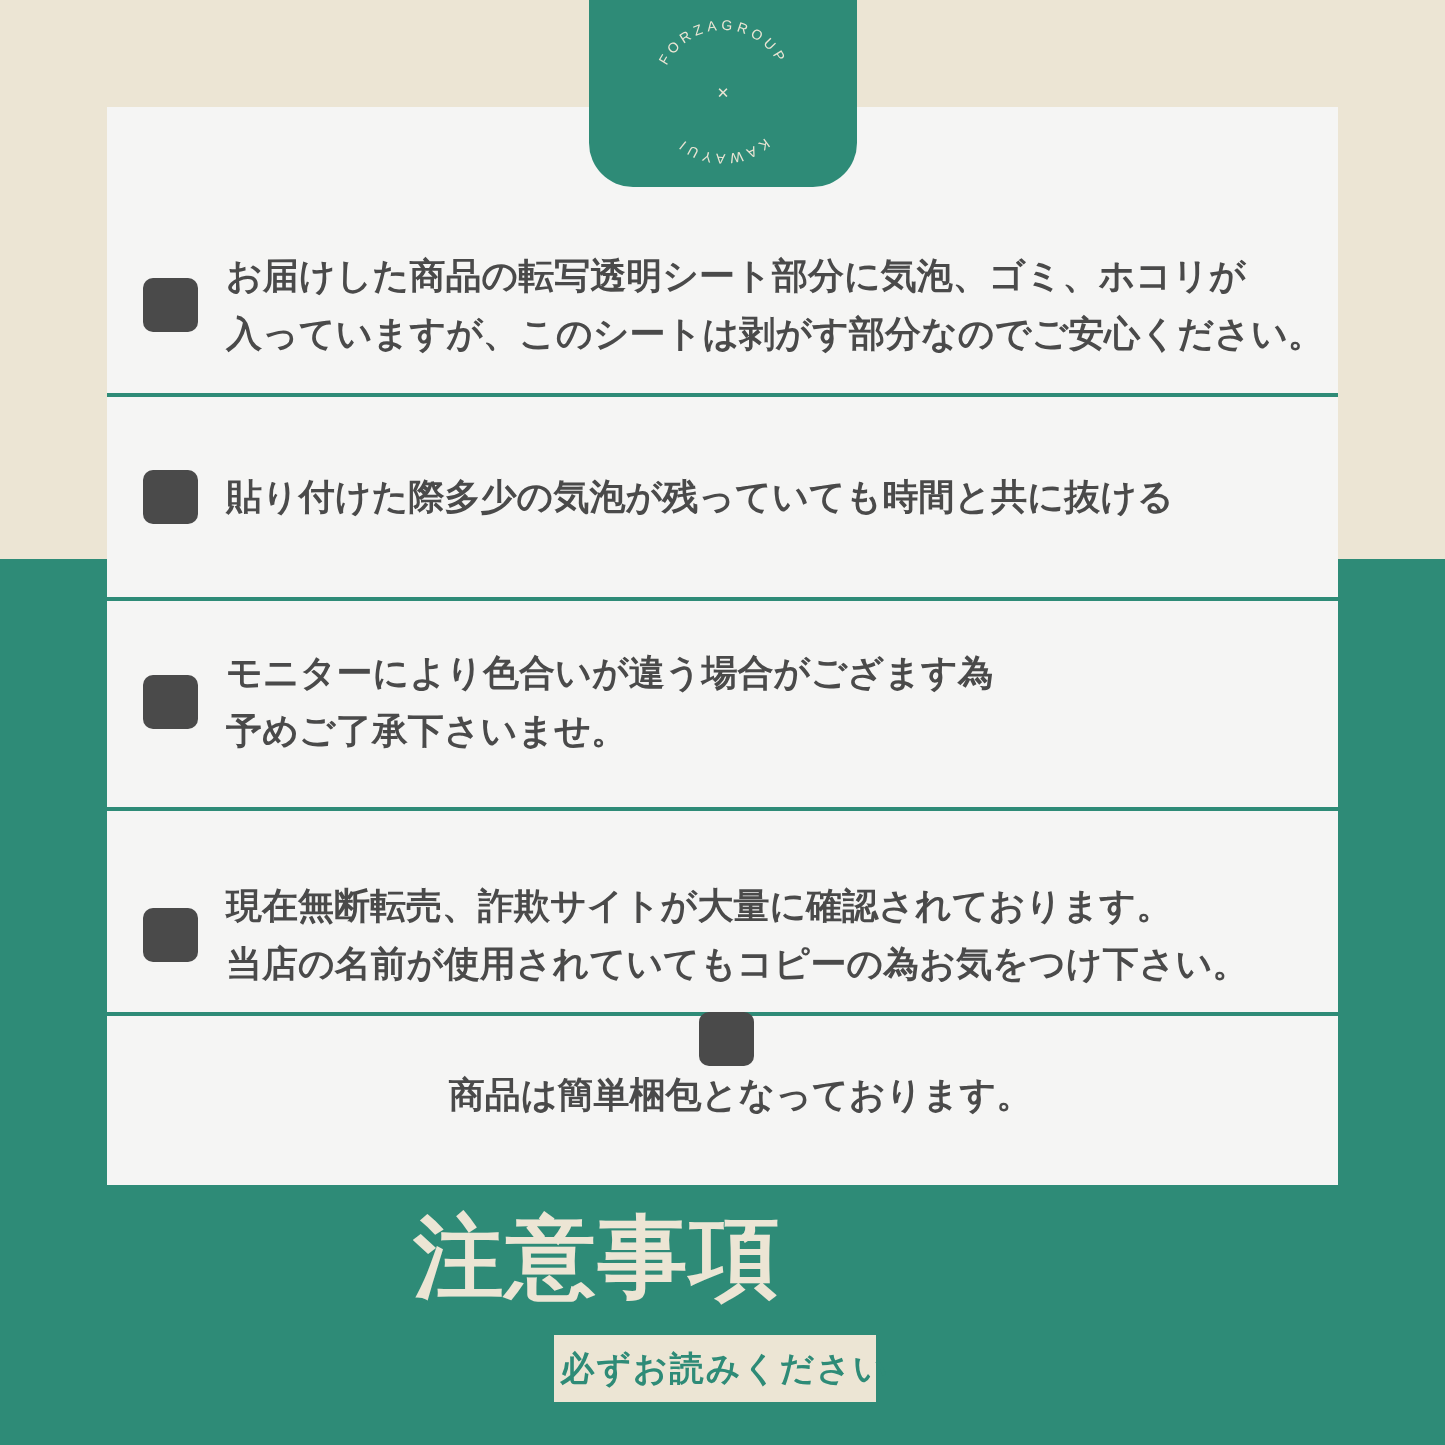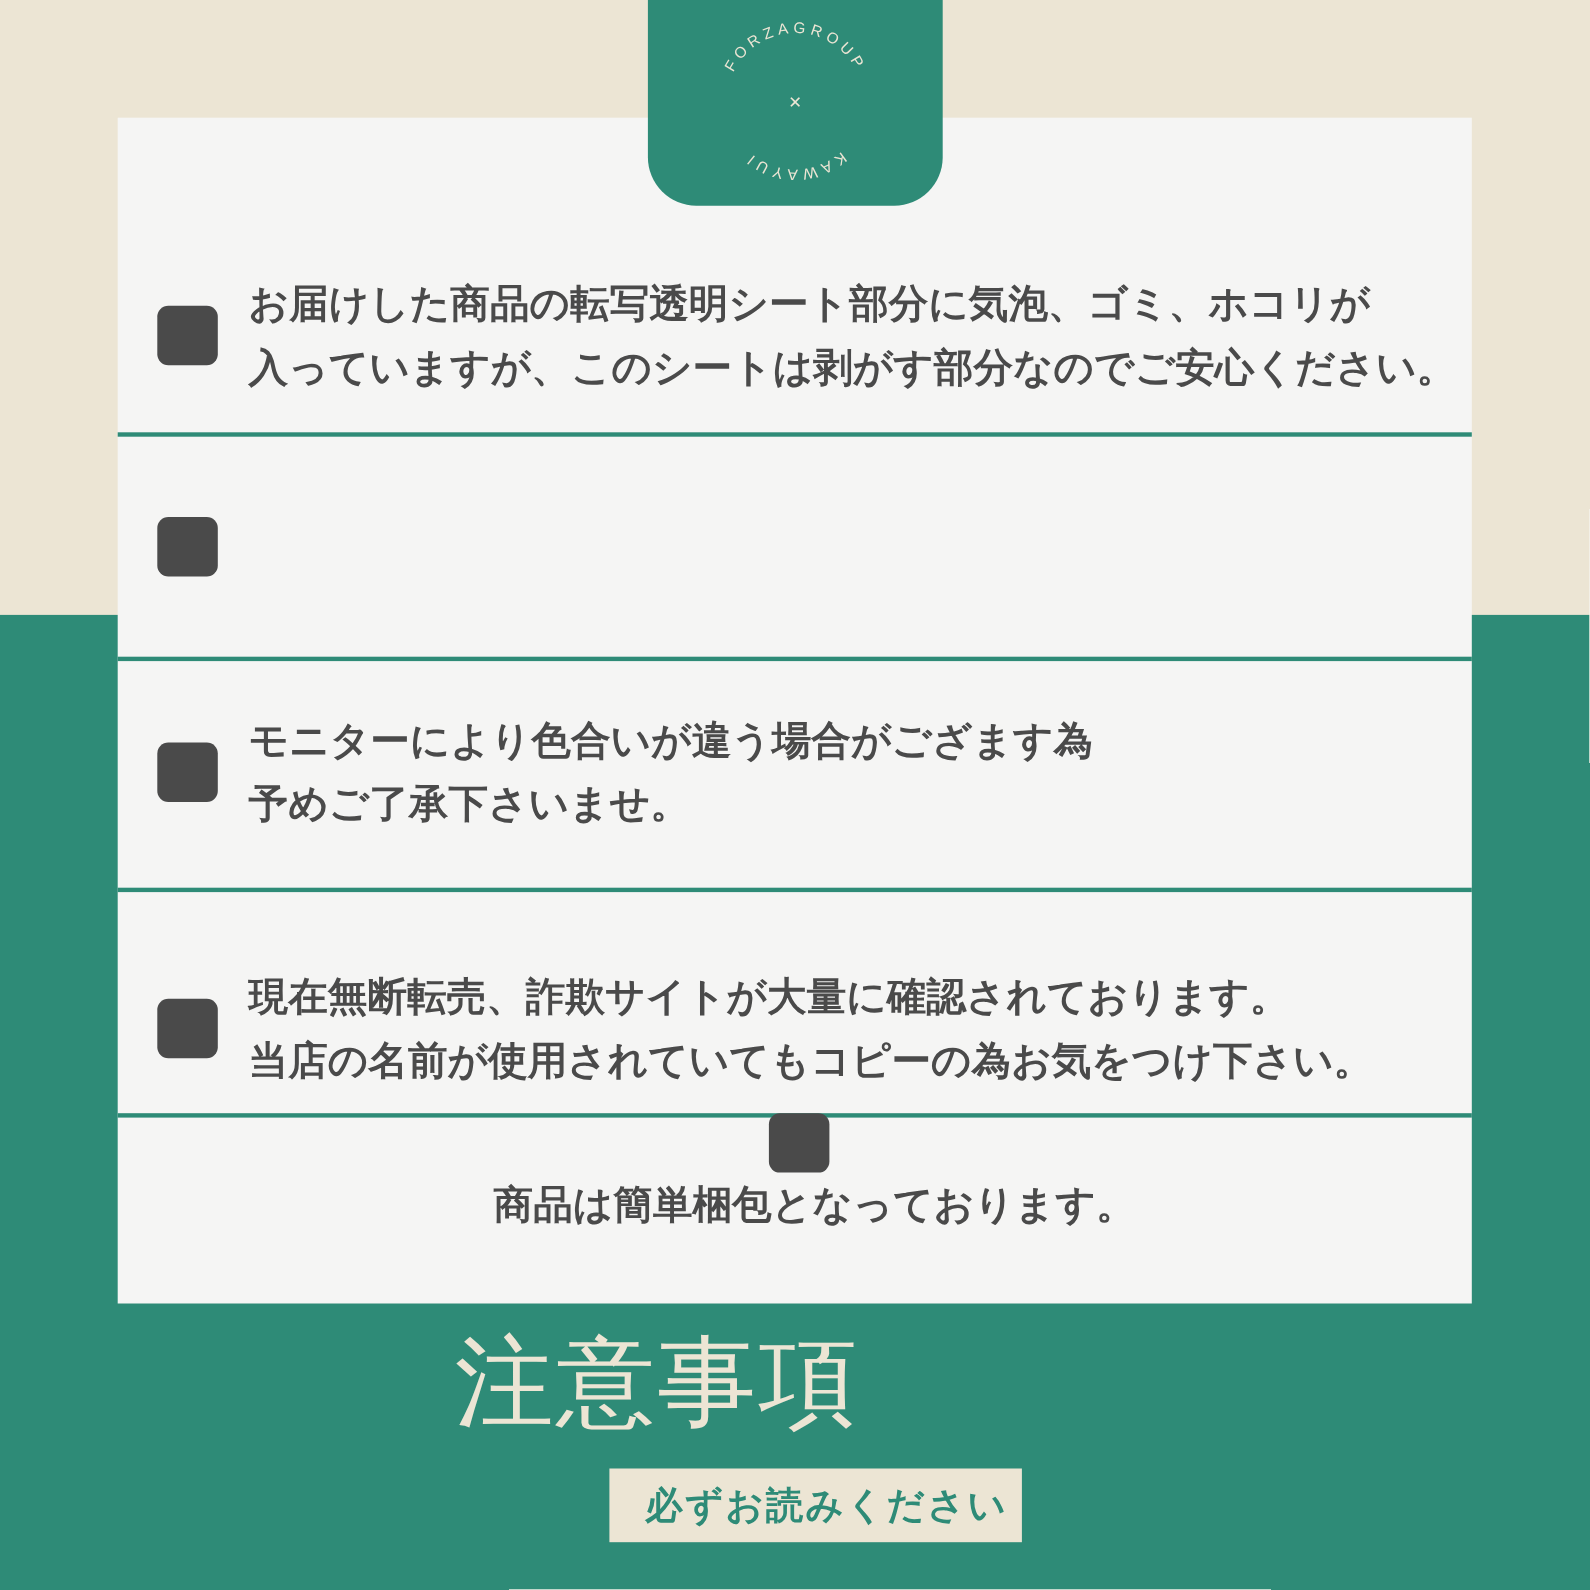--- a/index.html
+++ b/index.html
@@ -76,26 +76,26 @@
   }
   .badge .xmark{
     font-size:15px;
     letter-spacing:0;
   }
   .footer-title{
     position:absolute;left:0;top:1205px;width:1195px;
     text-align:center;
     color:var(--cream);
     font-size:90px;
-    font-weight:400;
+    font-weight:700;
     line-height:105px;
     letter-spacing:2px;
   }
   .footer-note{
-    position:absolute;left:554px;top:1335px;width:375px;height:67px;
+    position:absolute;left:554px;top:1335px;width:322px;height:67px;
     background:var(--cream);
     color:var(--teal);
     font-size:34px;
     font-weight:700;
     letter-spacing:2px;
     display:flex;align-items:center;justify-content:center;
     white-space:nowrap;
     padding-left:20px;
   }
 </style>
@@ -117,20 +117,21 @@
     <div class="checkbox"></div>
     <div class="notice-text">
       <div>お届けした商品の転写透明シート部分に気泡、ゴミ、ホコリが</div>
       <div>入っていますが、このシートは剥がす部分なのでご安心ください。</div>
     </div>
   </div>
 
   <div class="notice n2">
     <div class="checkbox"></div>
     <div class="notice-text">
+      <div>貼り付けた際多少の気泡が残っていても時間と共に抜ける</div>
     </div>
   </div>
 
   <div class="notice n3">
     <div class="checkbox"></div>
     <div class="notice-text">
       <div>モニターにより色合いが違う場合がござます為</div>
       <div>予めご了承下さいませ。</div>
     </div>
   </div>

